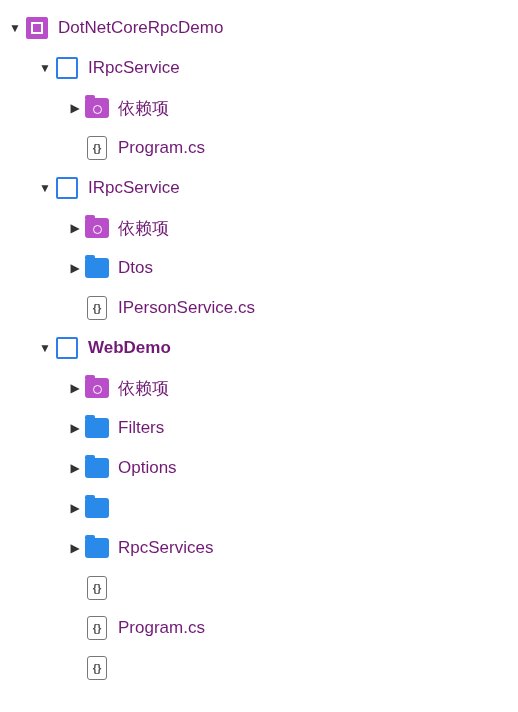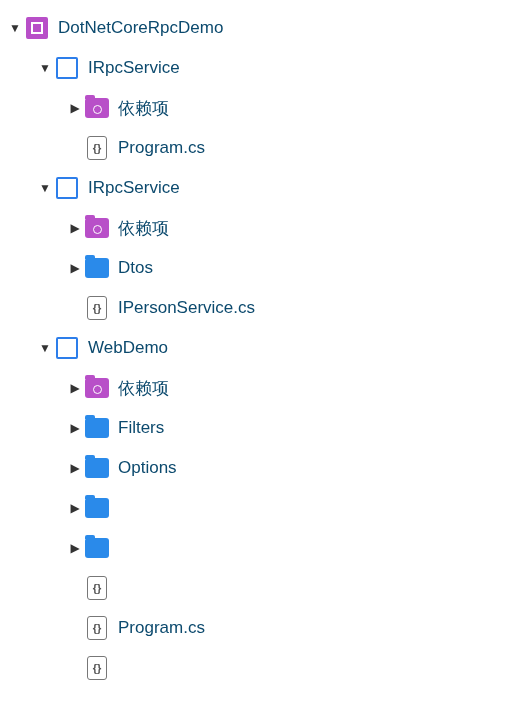--- a/index.html
+++ b/index.html
@@ -32,23 +32,23 @@
     .icon {
       width: 26px;
       height: 26px;
       display: inline-flex;
       justify-content: center;
       align-items: center;
       margin-right: 8px;
       flex-shrink: 0;
     }
     .label {
-      color: #0c4a6e;
-    }
-    .label.bold { font-weight: 400; }
+      color: #701a75;
+    }
+    .label.bold { font-weight: 700; }
     
     .sol-icon {
       width: 22px; height: 22px;
       border: 2px solid #b84fc8;
       background: #b84fc8;
       border-radius: 2px;
       position: relative;
     }
     .sol-icon::after {
       content: "";
@@ -230,20 +230,21 @@
       <span class="icon">
         <span class="folder-icon"></span>
       </span>
     </div>
     <div class="tree-row">
       <span class="indent" style="width: 66px;"></span>
       <span class="chevron">▶</span>
       <span class="icon">
         <span class="folder-icon"></span>
       </span>
+      <span class="label">RpcServices</span>
     </div>
     <div class="tree-row">
       <span class="indent" style="width: 66px;"></span>
       <span class="chevron blank">▶</span>
       <span class="icon">
         <span class="cs-icon">{}</span>
       </span>
     </div>
     <div class="tree-row">
       <span class="indent" style="width: 66px;"></span>

